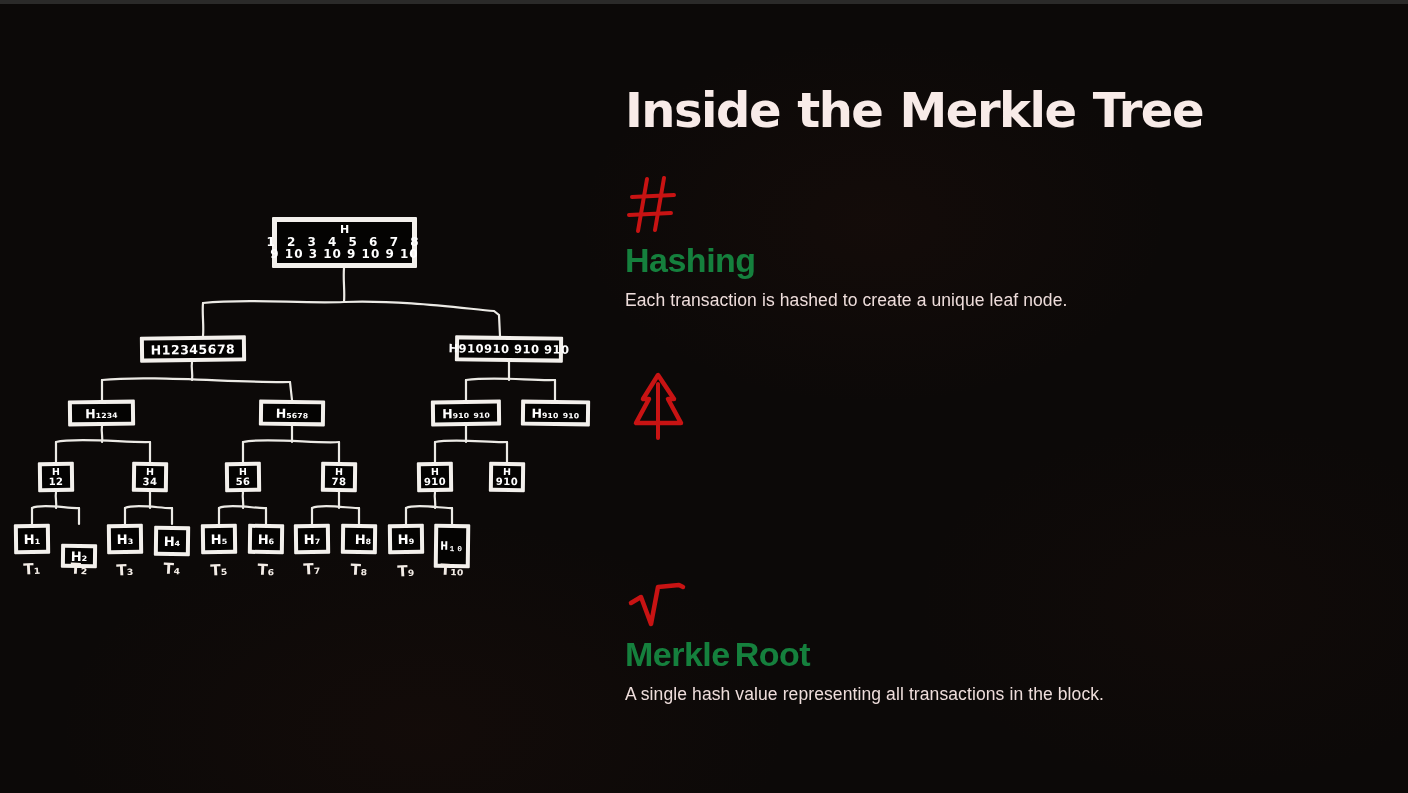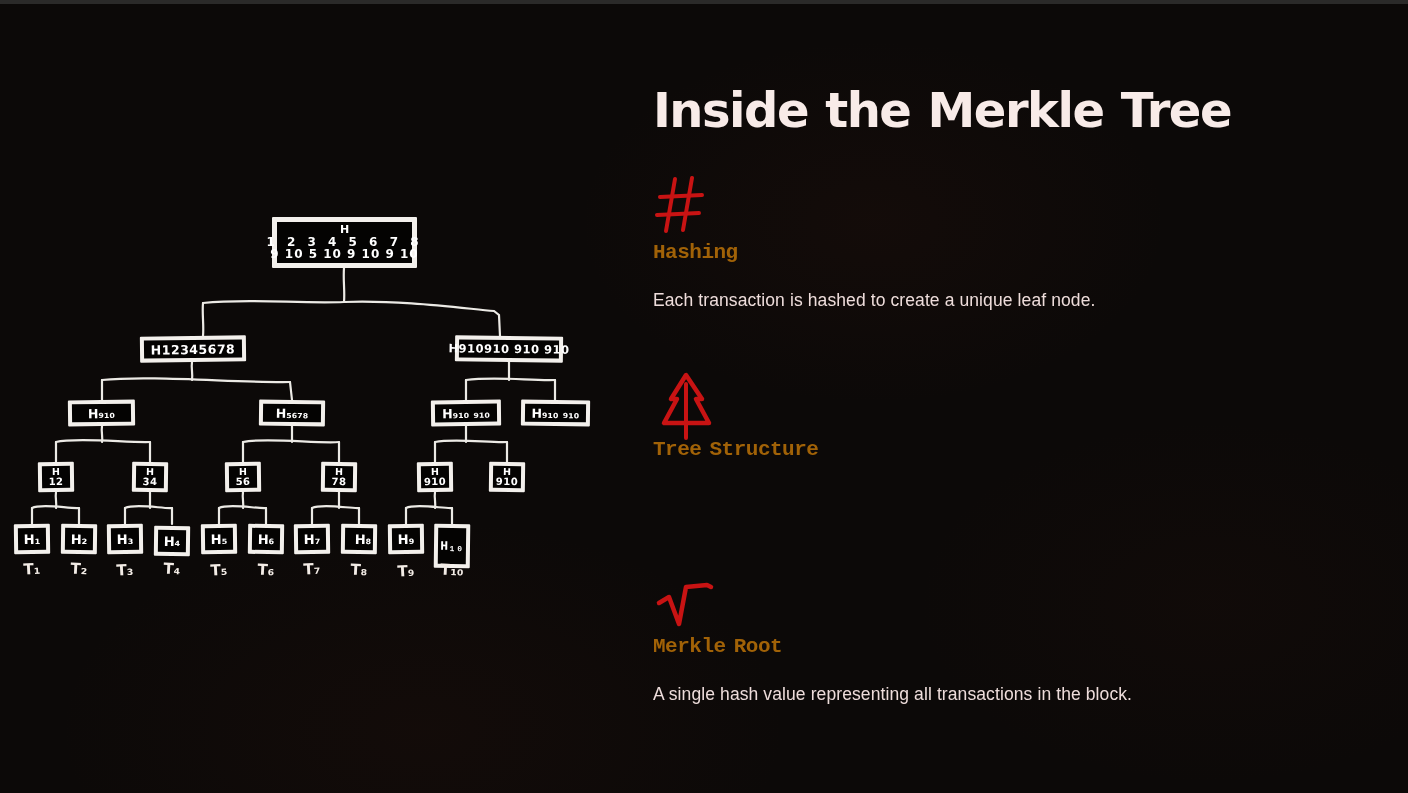--- a/index.html
+++ b/index.html
@@ -16,35 +16,35 @@
       radial-gradient(520px 300px at 30% 92%, rgba(80,32,18,0.10), rgba(0,0,0,0) 70%),
       radial-gradient(420px 260px at 86% 76%, rgba(70,28,16,0.08), rgba(0,0,0,0) 70%),
       #0c0908;
   }
   .topbar{
     position:absolute;left:0;top:0;width:1408px;height:4px;
     background:#2b2a29;
   }
 
   
-  .content{position:absolute;left:625px;top:0;width:740px;height:591px;margin-left:28px;}
+  .content{position:absolute;left:625px;top:0;width:740px;height:591px;}
   .title{
     position:absolute;left:0;top:82px;margin:0;
     font-family:"DejaVu Sans","Liberation Sans",sans-serif;
     font-weight:800;font-size:48px;letter-spacing:-1.5px;word-spacing:2px;
     color:#f8ebe8;white-space:nowrap;
   }
   .icon{position:absolute;left:2px;}
   .icon svg{display:block;}
   .accent-stroke{stroke:#c81313;fill:none;stroke-linecap:round;stroke-linejoin:round;}
   .sec-heading{
     position:absolute;left:0;margin:0;
-    font-family:Liberation Mono, monospace;
-    font-weight:800;font-size:21px;letter-spacing:-0.5px;word-spacing:-4px;
-    color:#a16207;white-space:nowrap;
+    font-family:Liberation Sans, sans-serif;
+    font-weight:800;font-size:34px;letter-spacing:-0.5px;word-spacing:-4px;
+    color:#15803d;white-space:nowrap;
   }
   .sec-body{
     position:absolute;left:0;margin:0;
     font-size:17.5px;letter-spacing:0.1px;
     color:#eedddb;white-space:nowrap;
   }
 
   
   .tree{position:absolute;left:0;top:190px;width:620px;height:400px;}
   .connectors{position:absolute;left:0;top:0;}
@@ -125,27 +125,27 @@
       <path d="M359,318 L359,334"></path>
     <path d="M435,302 C434,308 436,313 435,318"></path>
     <path d="M406,318 C416,313 445,319 452,318"></path>
     <path d="M406,318 L406,334"></path>
       <path d="M452,318 L452,334"></path>
   </svg>
 
   <div class="node root-node" style="left:272px;top:27px;width:145px;height:51px;">
     <div class="root-l1">H</div>
     <div class="root-l2">1 2 3 4 5 6 7 8</div>
-    <div class="root-l3">9 10 5 10  9 10  9 10</div>
+    <div class="root-l3">9 10 3 10  9 10  9 10</div>
   </div>
 
   <div class="node lvl1 r-l" style="left:140px;top:146px;width:106px;height:26px;">H12345678</div>
   <div class="node lvl1 r-r" style="left:455px;top:146px;width:108px;height:26px;font-size:11.5px;">H910910 910 910</div>
 
-  <div class="node lvl2 r-l" style="left:68px;top:210px;width:67px;height:26px;">H₉₁₀</div>
+  <div class="node lvl2 r-l" style="left:68px;top:210px;width:67px;height:26px;">H₁₂₃₄</div>
   <div class="node lvl2 r-r" style="left:259px;top:210px;width:66px;height:26px;">H₅₆₇₈</div>
   <div class="node lvl2 r-l" style="left:431px;top:210px;width:70px;height:26px;">H₉₁₀ ₉₁₀</div>
   <div class="node lvl2 r-r" style="left:521px;top:210px;width:69px;height:26px;">H₉₁₀ ₉₁₀</div>
 
   <div class="node lvl3 r-l" style="left:38px;top:272px;width:36px;height:30px;">
     <span>H</span>
     <span class="sub">12</span>
   </div>
   <div class="node lvl3 r-r" style="left:132px;top:272px;width:36px;height:30px;">
     <span>H</span>
@@ -162,21 +162,21 @@
   <div class="node lvl3 r-l" style="left:417px;top:272px;width:36px;height:30px;">
     <span>H</span>
     <span class="sub">910</span>
   </div>
   <div class="node lvl3 r-r" style="left:489px;top:272px;width:36px;height:30px;">
     <span>H</span>
     <span class="sub">910</span>
   </div>
 
   <div class="node leaf r-l" style="left:14px;top:334px;width:36px;height:30px;">H₁</div>
-  <div class="node leaf r-r" style="left:61px;top:334px;width:36px;height:30px;">H₂</div>
+  <div class="node leaf r-r" style="left:61px;top:354px;width:36px;height:24px;">H₂</div>
   <div class="node leaf r-l" style="left:107px;top:334px;width:36px;height:30px;">H₃</div>
   <div class="node leaf r-r" style="left:154px;top:336px;width:36px;height:30px;">H₄</div>
   <div class="node leaf r-l" style="left:201px;top:334px;width:36px;height:30px;text-align:center;">H₅</div>
   <div class="node leaf r-r" style="left:248px;top:334px;width:36px;height:30px;">H₆</div>
   <div class="node leaf r-l" style="left:294px;top:334px;width:36px;height:30px;">H₇</div>
   <div class="node leaf r-r" style="left:341px;top:334px;width:36px;height:30px;padding-left:8px;">H₈</div>
   <div class="node leaf r-l" style="left:388px;top:334px;width:36px;height:30px;">H₉</div>
   <div class="node leaf r-r" style="left:434px;top:334px;width:36px;height:44px;font-family:Liberation Mono, monospace;">H₁₀</div>
 
   <div class="t-label r-l" style="left:14px;top:370px;">T₁</div>
@@ -204,21 +204,20 @@
   </div>
   <h2 class="sec-heading" style="top:241px;">Hashing</h2>
   <p class="sec-body" style="top:290px;text-align:right;">Each transaction is hashed to create a unique leaf node.</p>
 
   <div class="icon" style="top:370px;">
     <svg width="64" height="74" viewBox="0 0 64 74">
       <path class="accent-stroke" stroke-width="4.5" d="M31,5 L16,29 L22,29 L9,53 L54,53 L41,29 L47,29 L31,5 Z"></path>
       <path class="accent-stroke" stroke-width="4" d="M31,14 L31,68"></path>
     </svg>
   </div>
-  <h2 class="sec-heading" style="top:438px;">Tree Structure</h2>
 
   <div class="icon" style="top:578px;">
     <svg width="60" height="54" viewBox="0 0 60 54">
       <path class="accent-stroke" stroke-width="4.5" d="M4,25 L14,19 L24,46 L31,9 L52,7 L56,9"></path>
     </svg>
   </div>
   <h2 class="sec-heading" style="top:635px;text-align:right;">Merkle Root</h2>
   <p class="sec-body" style="top:684px;">A single hash value representing all transactions in the block.</p>
 </div>
 

